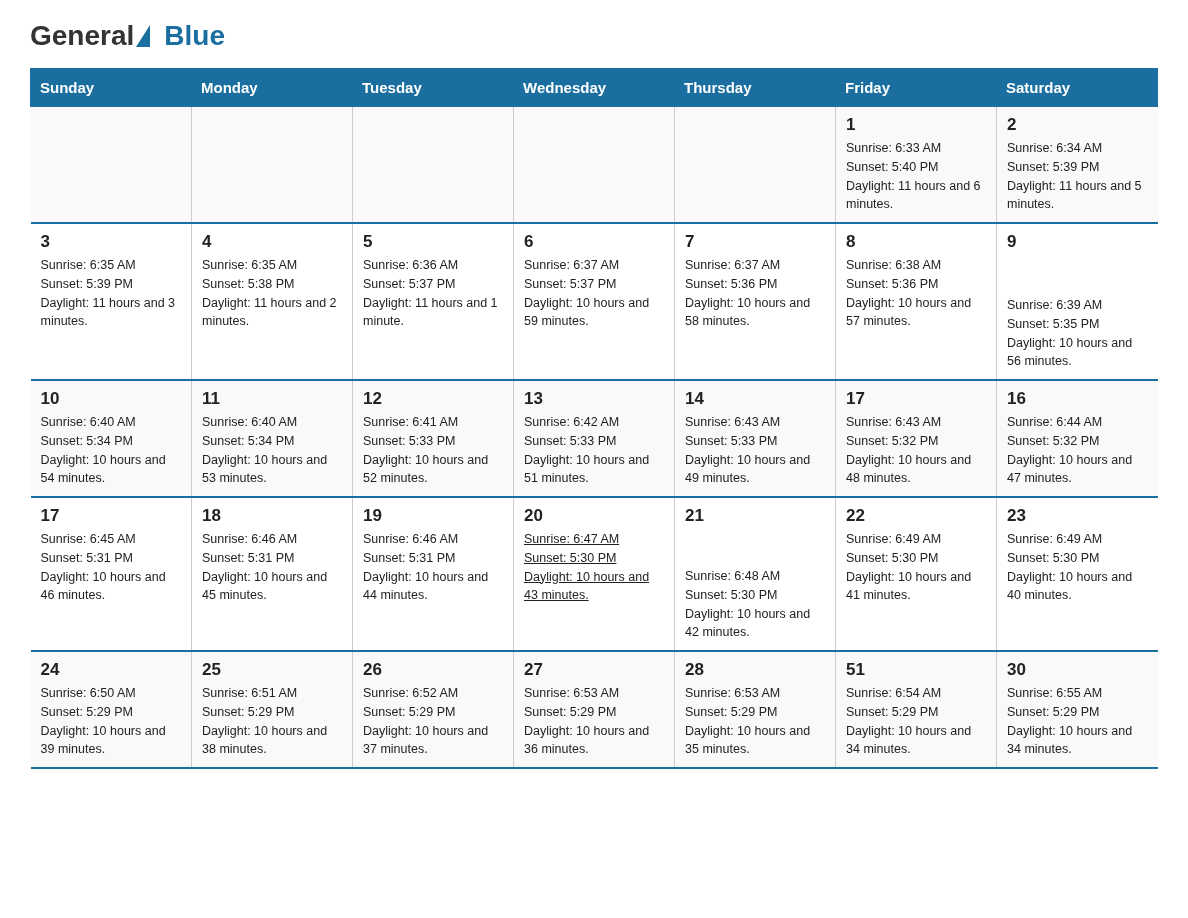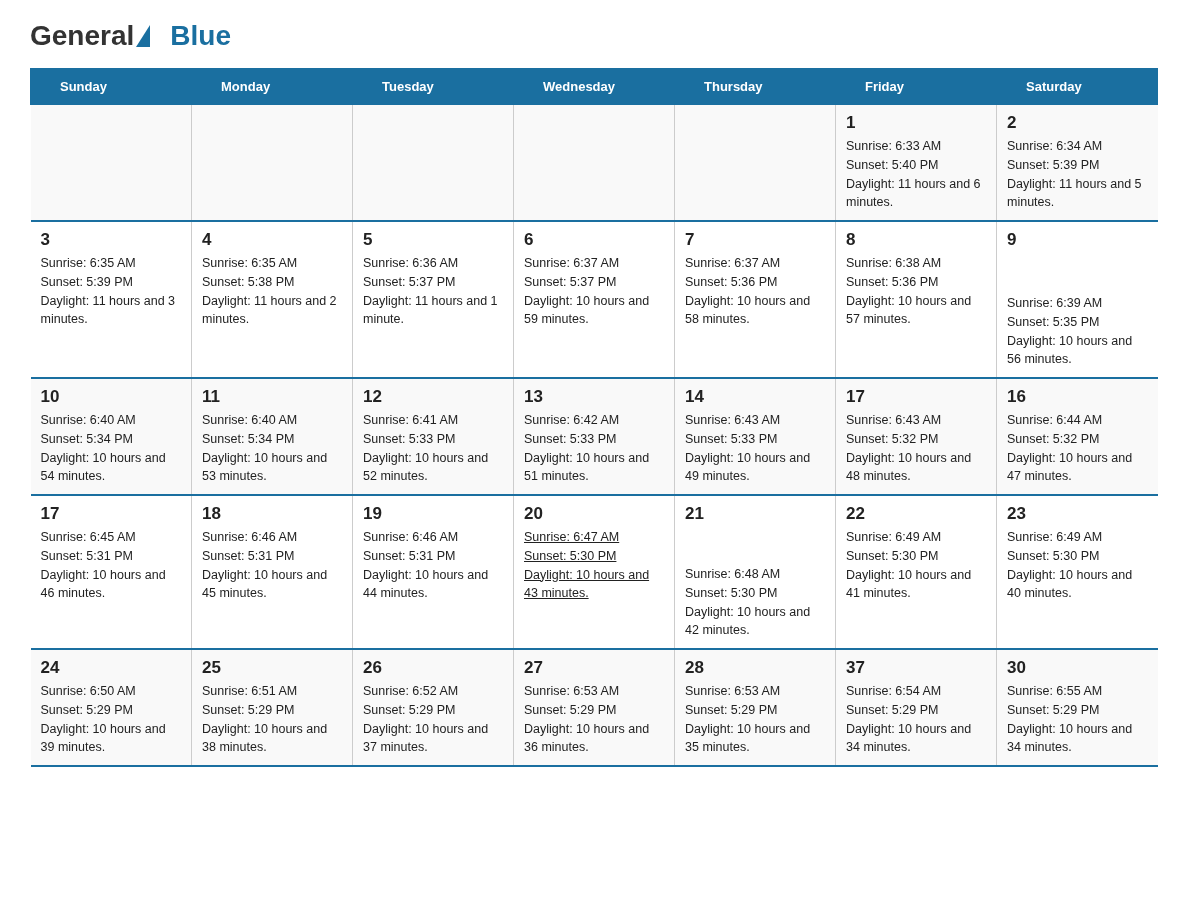--- a/index.html
+++ b/index.html
@@ -55,23 +55,23 @@
     }
     .calendar {
       width: 100%;
       border-collapse: collapse;
     }
     .calendar thead tr {
       background-color: #1a6fa0;
     }
     .calendar thead th {
       color: #fff;
-      font-size: 13px;
-      font-weight: bold;
-      padding: 10px 29px;
+      font-size: 15px;
+      font-weight: bold;
+      padding: 10px 9px;
       text-align: left;
       border: 1px solid #1a6fa0;
     }
     .calendar tbody tr {
       border-bottom: 2px solid #1a6fa0;
     }
     .calendar tbody td {
       vertical-align: top;
       padding: 8px 10px;
       font-size: 13px;
@@ -107,21 +107,21 @@
   </style>
 </head>
 <body>
 
 <div class="header-area">
   <div class="logo-area">
     <div class="logo-text">
       <span class="logo-general">General</span>
       <span class="logo-triangle"></span>
     </div>
-    <div style="margin-left: 18px;">
+    <div style="margin-left: 12px;">
       <span class="logo-blue">Blue</span>
     </div>
   </div>
   <div class="title-area">
     <div class="month-title"></div>
     <div class="location"></div>
   </div>
 </div>
 
 <table class="calendar">
@@ -313,21 +313,21 @@
 Sunset: 5:29 PM
 Daylight: 10 hours and 36 minutes.</div>
         </td>
         <td>
           <div class="day-number">28</div>
           <div class="day-info" style="white-space: pre-line;">Sunrise: 6:53 AM
 Sunset: 5:29 PM
 Daylight: 10 hours and 35 minutes.</div>
         </td>
         <td>
-          <div class="day-number">37</div>
+          <div class="day-number">51</div>
           <div class="day-info" style="white-space: pre-line;">Sunrise: 6:54 AM
 Sunset: 5:29 PM
 Daylight: 10 hours and 34 minutes.</div>
         </td>
         <td>
           <div class="day-number">30</div>
           <div class="day-info" style="white-space: pre-line;">Sunrise: 6:55 AM
 Sunset: 5:29 PM
 Daylight: 10 hours and 34 minutes.</div>
         </td>

